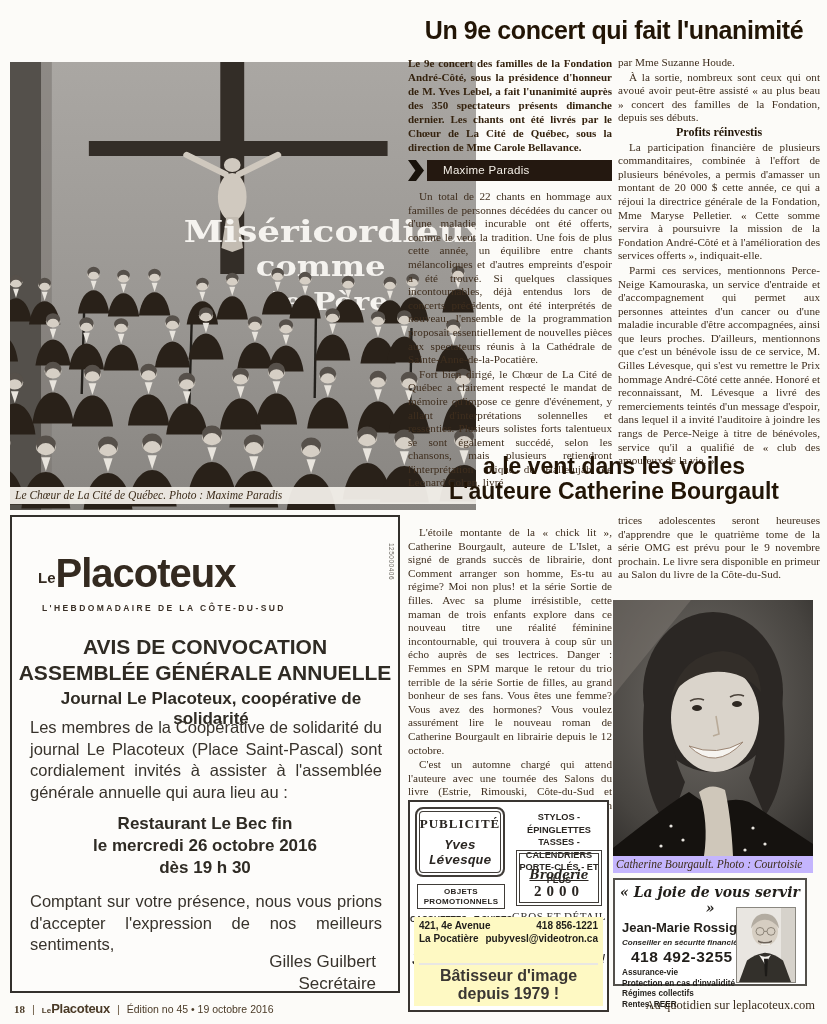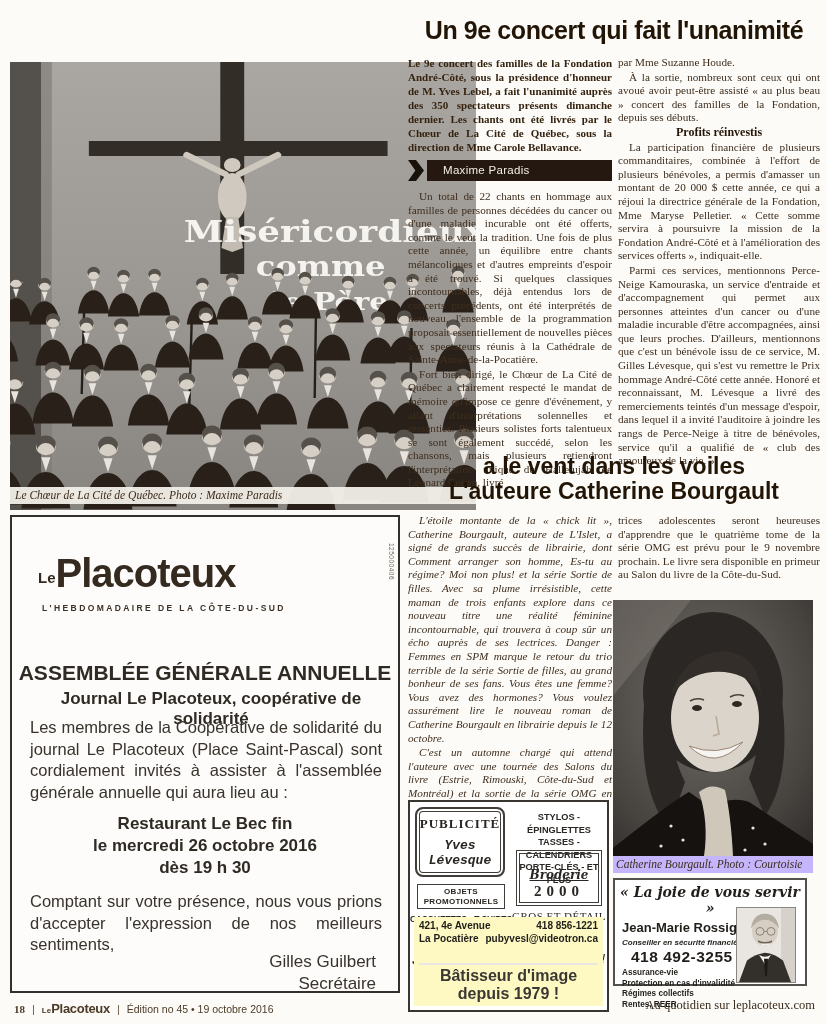--- a/index.html
+++ b/index.html
@@ -214,21 +214,21 @@
     <p class="subhead">Profits réinvestis</p>
     <p>La participation financière de plusieurs commanditaires, combinée à l'effort de plusieurs bénévoles, a permis d'amasser un montant de 20 000 $ cette année, ce qui a réjoui la directrice générale de la Fondation, Mme Maryse Pelletier. « Cette somme servira à poursuivre la mission de la Fondation André-Côté et à l'amélioration des services offerts », indiquait-elle.</p>
     <p>Parmi ces services, mentionnons Perce-Neige Kamouraska, un service d'entraide et d'accompagnement qui permet aux personnes atteintes d'un cancer ou d'une maladie incurable d'être accompagnées, ainsi que leurs proches. D'ailleurs, mentionnons que c'est un bénévole issu de ce service, M. Gilles Lévesque, qui s'est vu remettre le Prix hommage André-Côté cette année. Honoré et reconnaissant, M. Lévesque a livré des remerciements teintés d'un message d'espoir, dans lequel il a invité l'auditoire à joindre les rangs de Perce-Neige à titre de bénévoles, service qu'il a qualifié de « club des amoureux de la vie. »</p>
   </div>
 
   <div class="a2-title">
     <div>a le vent dans les voiles</div>
     <div>L'auteure Catherine Bourgault</div>
   </div>
 
-  <div class="col" style="left:408px;top:514px;width:204px;font-style:italic;">
+  <div class="col" style="left:408px;top:526px;width:204px;">
     <p>L'étoile montante de la « chick lit », Catherine Bourgault, auteure de L'Islet, a signé de grands succès de librairie, dont Comment arranger son homme, Es-tu au régime? Moi non plus! et la série Sortie de filles. Avec sa plume irrésistible, cette maman de trois enfants explore dans ce nouveau titre une réalité féminine incontournable, qui trouvera à coup sûr un écho auprès de ses lectrices. Danger : Femmes en SPM marque le retour du trio terrible de la série Sortie de filles, au grand bonheur de ses fans. Vous êtes une femme? Vous avez des hormones? Vous voulez assurément lire le nouveau roman de Catherine Bourgault en librairie depuis le 12 octobre.</p>
     <p>C'est un automne chargé qui attend l'auteure avec une tournée des Salons du livre (Estrie, Rimouski, Côte-du-Sud et Montréal) et la sortie de la série OMG en France. Ses lec-</p>
   </div>
   <div class="col" style="left:618px;top:514px;width:202px;">
     <p class="noind">trices adolescentes seront heureuses d'apprendre que le quatrième tome de la série OMG est prévu pour le 9 novembre prochain. Le livre sera disponible en primeur au Salon du livre de la Côte-du-Sud.</p>
   </div>
 
   <div class="cb-photo">
     <svg viewBox="0 0 200 256" preserveAspectRatio="none">
       <defs>
@@ -291,20 +291,21 @@
       </svg>
     </div>
   </div>
 
   <div class="avis">
     <div class="logo">
       <span class="logo-le">Le</span><span class="logo-name">Placoteux</span>
     </div>
     <div class="logo-tag">L'HEBDOMADAIRE DE LA CÔTE-DU-SUD</div>
     <div class="avis-code">125000406</div>
+    <div class="avis-t1">AVIS DE CONVOCATION</div>
     <div class="avis-t2">ASSEMBLÉE GÉNÉRALE ANNUELLE</div>
     <div class="avis-sub">Journal Le Placoteux, coopérative de solidarité</div>
     <div class="avis-p1">Les membres de la Coopérative de solidarité du journal Le Placoteux (Place Saint-Pascal) sont cordialement invités à assister à l'assemblée générale annuelle qui aura lieu au :</div>
     <div class="avis-venue">
       <div>Restaurant Le Bec fin</div>
       <div>le mercredi 26 octobre 2016</div>
       <div>dès 19 h 30</div>
     </div>
     <div class="avis-p2">Comptant sur votre présence, nous vous prions d'accepter l'expression de nos meilleurs sentiments,</div>
     <div class="avis-sign">

